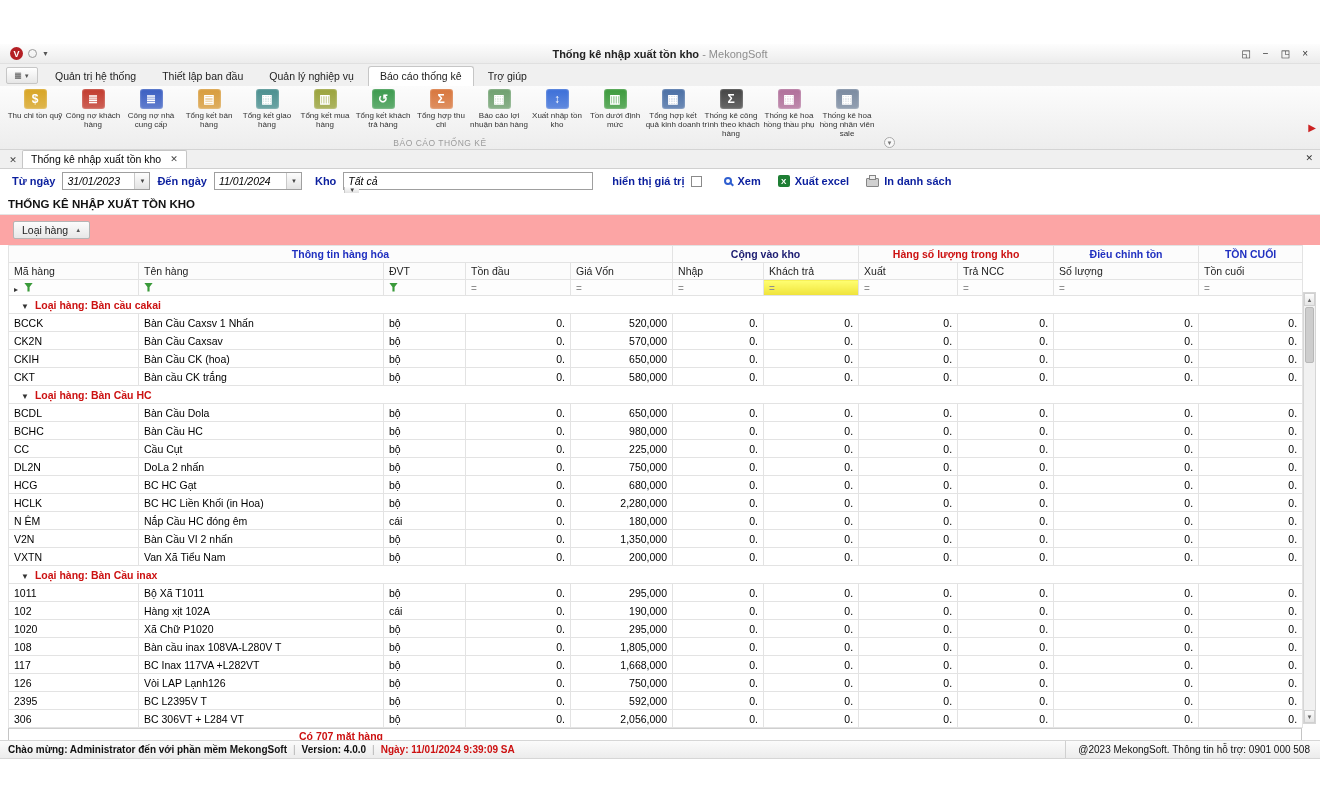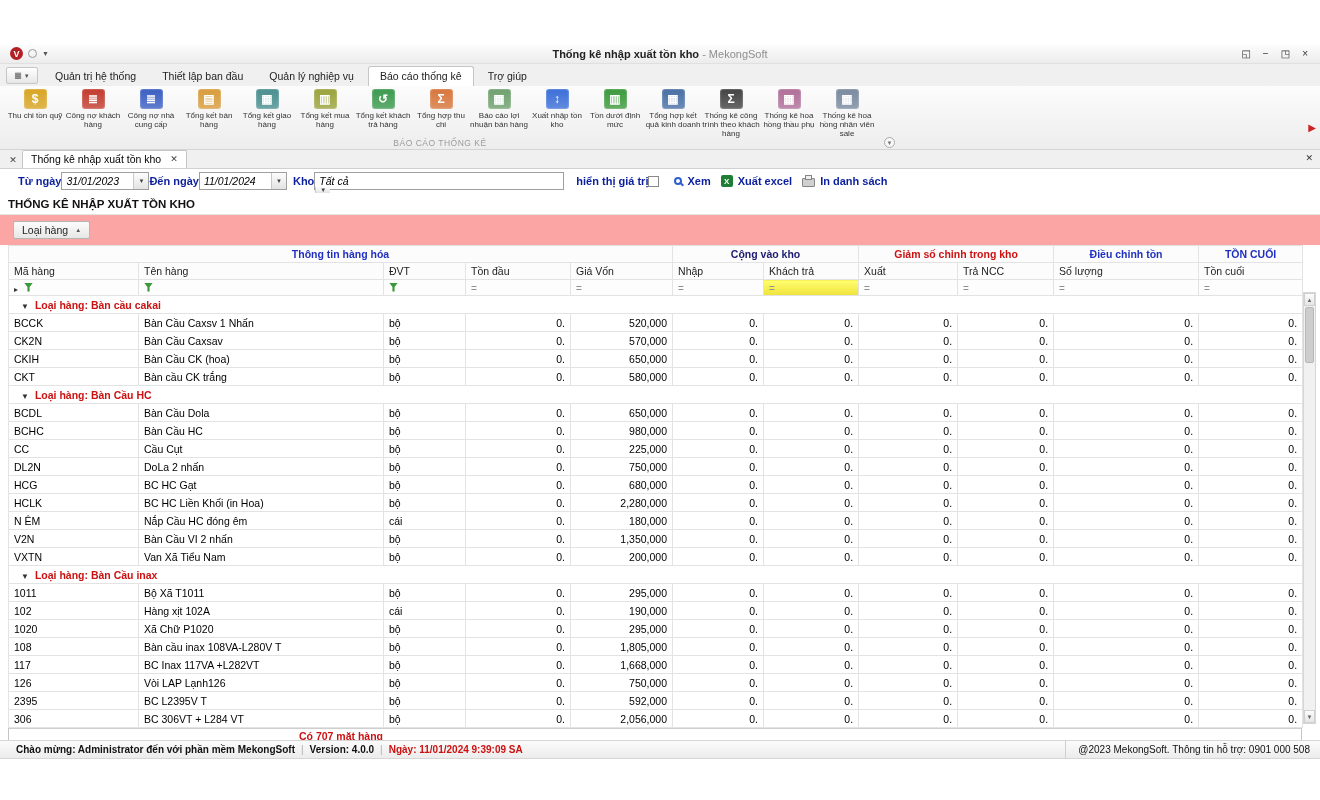--- a/index.html
+++ b/index.html
@@ -37,21 +37,21 @@
   .ribbon-scroll-arrow { position:absolute; right:4px; top:36px; color:#cc2222; font-size:10px; }
 
   
   .doctabbar { height:19px; background:#f0f0f0; border-bottom:1px solid #d0d0d0; display:flex; align-items:flex-end; padding-left:4px; position:relative; }
   .doctab-close-left { width:18px; text-align:center; font-size:9px; color:#444; padding-bottom:3px; }
   .doctab { background:#fff; border:1px solid #c6c6c6; border-bottom:none; border-radius:2px 2px 0 0; padding:2px 8px 3px; font-size:10.5px; display:flex; align-items:center; gap:9px; }
   .doctab .x { font-size:9px; color:#444; }
   .doctab-right-x { position:absolute; right:7px; top:3px; font-size:9px; color:#333; }
 
   
-  .filterbar { height:24px; display:flex; align-items:center; padding:0 18px; background:#fff; }
+  .filterbar { height:24px; display:flex; align-items:center; padding:0 12px; gap:7px; background:#fff; }
   .flabel { color:#0b1f9e; font-weight:bold; }
   .combo { height:18px; border:1px solid #9f9f9f; background:#fff; display:flex; align-items:stretch; }
   .combo .val { flex:1; padding:2px 4px 0; font-size:10.5px;font-style:italic; }
   .combo .dd { width:15px; border-left:1px solid #c9c9c9; background:linear-gradient(#fdfdfd,#e3e3e3); display:flex; align-items:center; justify-content:center; font-size:6px; color:#444; }
   .combo.date { width:88px; }
   .combo.kho { width:250px;flex-direction:column; }
   .chk { width:11px; height:11px; border:1px solid #8a8a8a; background:#fff; }
   .toolbtn { display:flex; align-items:center; gap:5px; color:#0b1f9e; font-weight:bold; padding:0 5px; }
   .icon-search { width:8px; height:8px; border:2px solid #2f5fd0; border-radius:50%; position:relative; display:inline-block; }
   .icon-search::after { content:""; position:absolute; width:5px; height:2px; background:#2f5fd0; transform:rotate(45deg); right:-4px; bottom:-2px; }
@@ -85,21 +85,21 @@
   .grid-footer .cnt { width:664px; text-align:center; color:#cc1111; font-weight:bold; font-size:10.5px; }
 
   
   .vscroll { position:absolute; left:1303px; top:292px; width:13px; height:432px; background:#f1f1f1; border:1px solid #d6d6d6; display:flex; flex-direction:column; }
   .vs-btn { height:13px; display:flex; align-items:center; justify-content:center; font-size:6px; color:#666; background:linear-gradient(#fcfcfc,#e5e5e5); border:1px solid #d0d0d0; }
   .vs-thumb { margin:1px; height:56px; background:#cdcdcd; border-radius:2px; border:1px solid #b8b8b8; }
   .vs-down { margin-top:auto; }
 
   
   .statusbar { position:absolute; left:0; top:740px; width:1320px; height:19px; background:linear-gradient(#fbfbfb,#ececec); border-top:1px solid #d6d6d6; border-bottom:1px solid #d6d6d6; display:flex; align-items:center; font-size:10px; }
-  .sb-left { display:flex; align-items:center; padding-left:8px; gap:6px;margin-left:8px; }
+  .sb-left { display:flex; align-items:center; padding-left:8px; gap:6px; }
   .sb-sep { color:#b0b0b0; }
   .sb-welcome { font-weight:bold; color:#111; }
   .sb-version { font-weight:bold; color:#111; }
   .sb-date { font-weight:bold; color:#cc1111; }
   .sb-right { margin-left:auto; padding-right:10px; border-left:1px solid #d0d0d0; padding-left:12px; height:100%; display:flex; align-items:center; color:#111; }
 </style>
 </head>
 <body>
 
 <div class="screen">
@@ -262,21 +262,21 @@
           <col style="width: 95px;">
           <col style="width: 99px;">
           <col style="width: 96px;">
           <col style="width: 145px;">
           <col style="width: 104px;">
         </colgroup>
         <tbody>
           <tr class="hdr-group">
             <td colspan="5" style="color: rgb(32, 48, 192); font-weight: bold;">Thông tin hàng hóa</td>
             <td colspan="2" style="color: rgb(27, 27, 112); font-weight: bold; margin-top: 8px;">Cộng vào kho</td>
-            <td colspan="2" style="color: rgb(204, 17, 17); font-weight: bold;">Giảm số chỉnh trong kho</td>
+            <td colspan="2" style="color: rgb(204, 17, 17); font-weight: bold;">Hàng số lượng trong kho</td>
             <td colspan="1" style="color: rgb(32, 48, 192); font-weight: bold;">Điều chỉnh tồn</td>
             <td colspan="1" style="color: rgb(32, 48, 192); font-weight: bold;">TỒN CUỐI</td>
           </tr>
           <tr class="hdr">
             <td>Mã hàng</td>
             <td>Tên hàng</td>
             <td>ĐVT</td>
             <td>Tồn đầu</td>
             <td>Giá Vốn</td>
             <td>Nhập</td>

